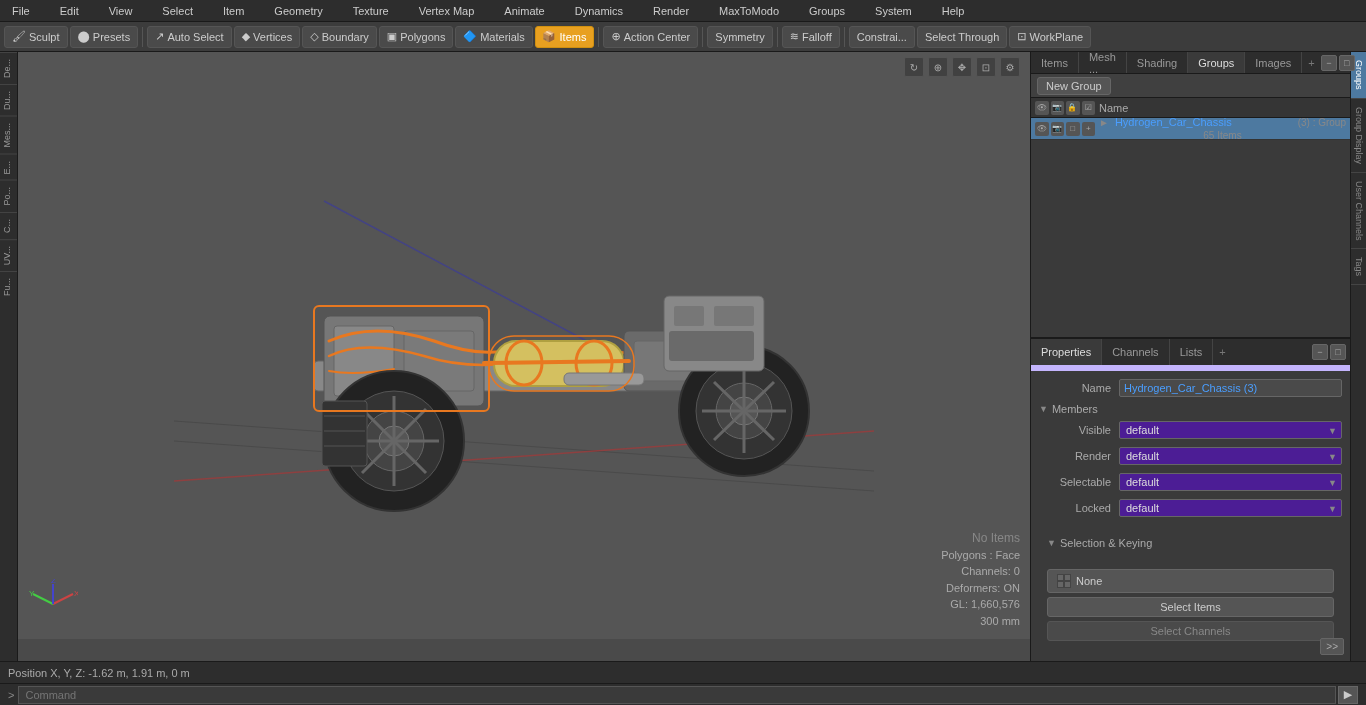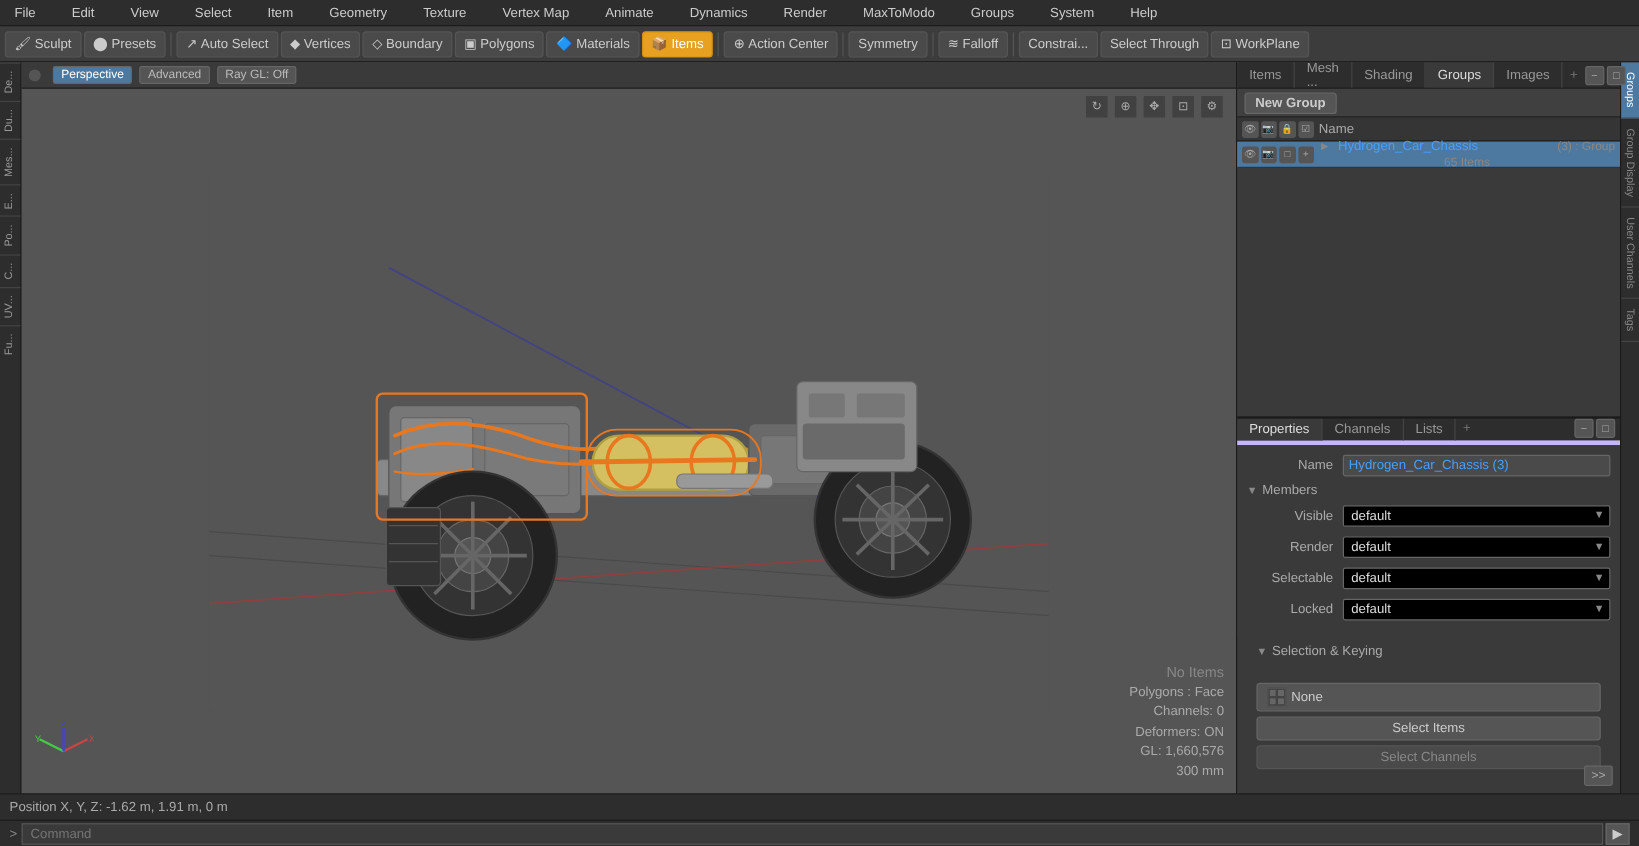--- a/index.html
+++ b/index.html
@@ -211,21 +211,20 @@
       border-bottom: 1px solid #1a1a1a;
     }
     .new-group-btn {
       background: #555;
       border: 1px solid #666;
       border-radius: 3px;
       padding: 2px 8px;
       color: #ccc;
       font-size: 11px;
       cursor: pointer;
-      font-weight: bold;
     }
 
     
     #groups-list-header {
       display: flex;
       align-items: center;
       background: #353535;
       height: 20px;
       padding: 0 4px;
       border-bottom: 1px solid #1a1a1a;
@@ -281,24 +280,24 @@
       flex: 1;
       min-height: 60px;
     }
 
     
     #props-section {
       border-top: 2px solid #1a1a1a;
     }
     #props-tabs {
       display: flex;
-      align-items: flex-start;
+      align-items: center;
       background: #2d2d2d;
-      height: 22px;
-      border-bottom: 4px solid #c4b5fd;
+      height: 32px;
+      border-bottom: 6px solid #c4b5fd;
     }
     .props-tab {
       padding: 2px 10px;
       font-size: 11px;
       color: #999;
       cursor: pointer;
       border-right: 1px solid #444;
       height: 100%;
       display: flex;
       align-items: center;
@@ -352,22 +351,22 @@
       background: #555;
       border: 1px solid #666;
       border-radius: 2px;
       padding: 2px 6px;
       color: #ddd;
       font-size: 11px;
     }
     .prop-select {
       flex: 1;
       display: flex;
-      align-items: flex-start;
-      background: #000000;
+      align-items: flex-end;
+      background: #4c1d95;
       border: 1px solid #666;
       border-radius: 2px;
       padding: 2px 6px;
       color: #ddd;
       font-size: 11px;
       position: relative;
     }
     .prop-select-arrow {
       position: absolute;
       right: 4px;
@@ -633,26 +632,20 @@
     <div class="v-tab">Mes...</div>
     <div class="v-tab">E...</div>
     <div class="v-tab">Po...</div>
     <div class="v-tab">C...</div>
     <div class="v-tab">UV...</div>
     <div class="v-tab">Fu...</div>
   </div>
 
   <div id="viewport">
 
-    <div id="viewport-header">
-      <span style="width:10px;height:10px;border-radius:50%;background:#555;display:inline-block;margin-right:4px;"></span>
-      <div class="vp-badge active">Perspective</div>
-      <div class="vp-badge">Advanced</div>
-      <div class="vp-badge">Ray GL: Off</div>
-    </div>
 
     <div id="scene-area">
 
       <svg id="car-svg" viewBox="0 0 700 450" xmlns="http://www.w3.org/2000/svg">
 
         <rect width="700" height="450" fill="#555"></rect>
 
         <line x1="0" y1="300" x2="700" y2="350" stroke="#4a4a4a" stroke-width="1"></line>
         <line x1="0" y1="320" x2="700" y2="370" stroke="#4a4a4a" stroke-width="1"></line>
 

